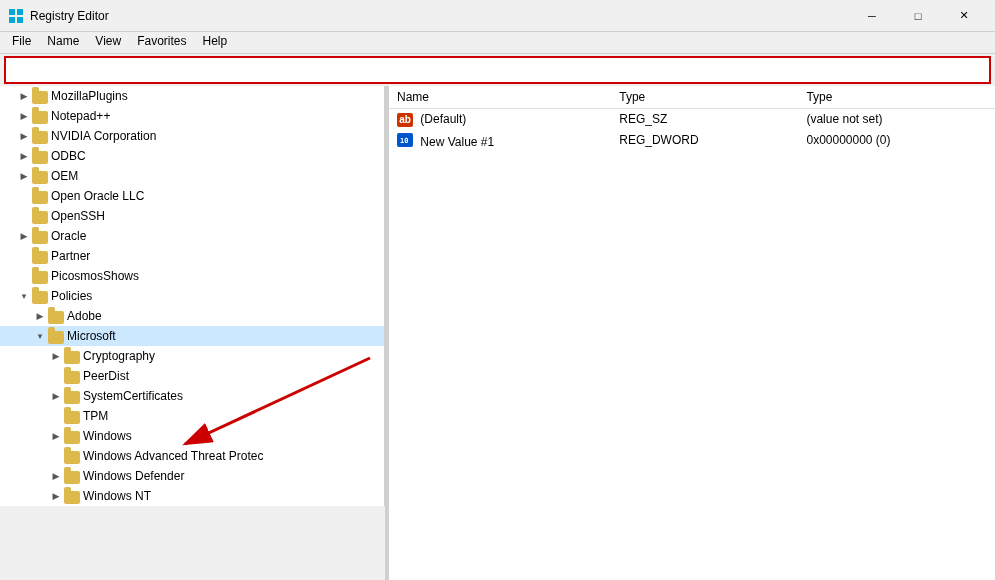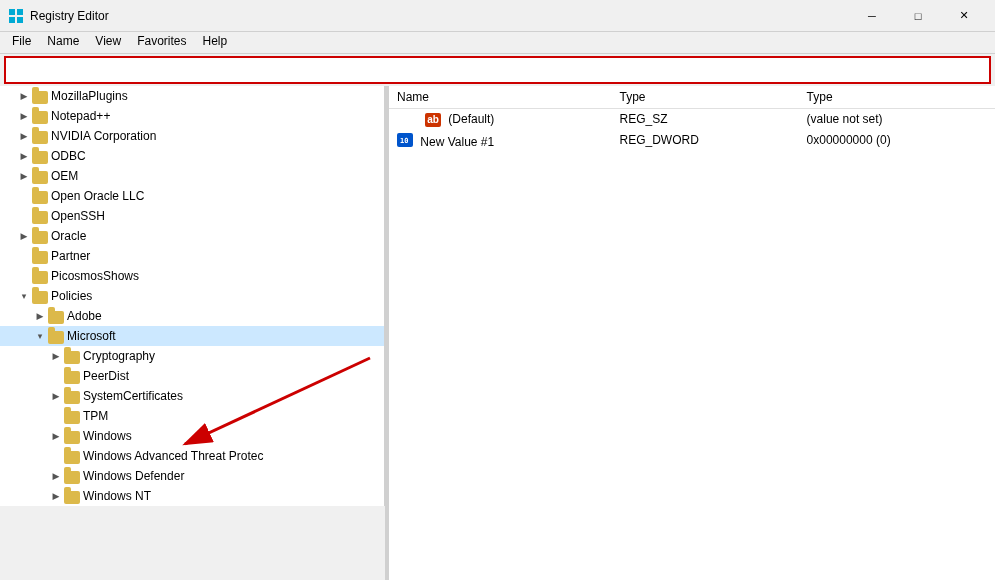--- a/index.html
+++ b/index.html
@@ -198,21 +198,20 @@
       align-items: center;
       justify-content: center;
       font-size: 10px;
       font-weight: bold;
       color: white;
       background: #cc3300;
       border-radius: 2px;
       width: 16px;
       height: 14px;
       margin-right: 4px;
-      margin-left: 28px;
     }
     .reg-icon-dword {
       display: inline-flex;
       align-items: center;
       justify-content: center;
       font-size: 10px;
       font-weight: bold;
       color: white;
       background: #0055cc;
       border-radius: 2px;

